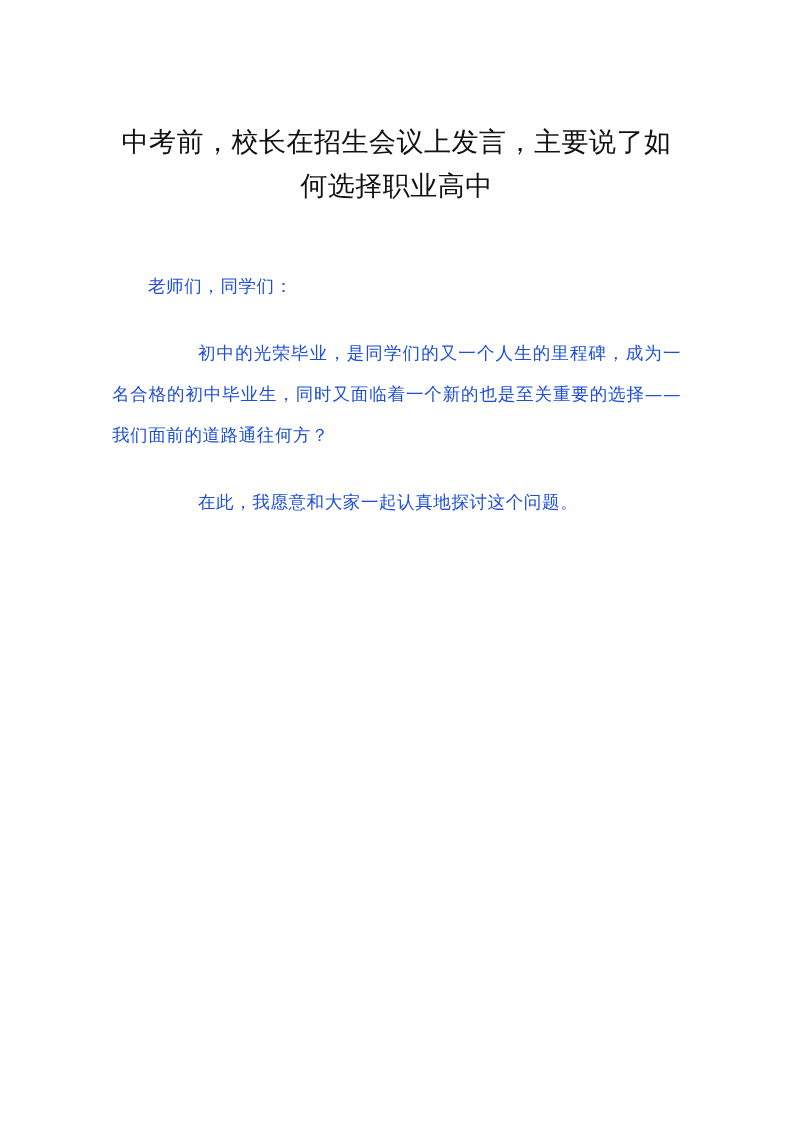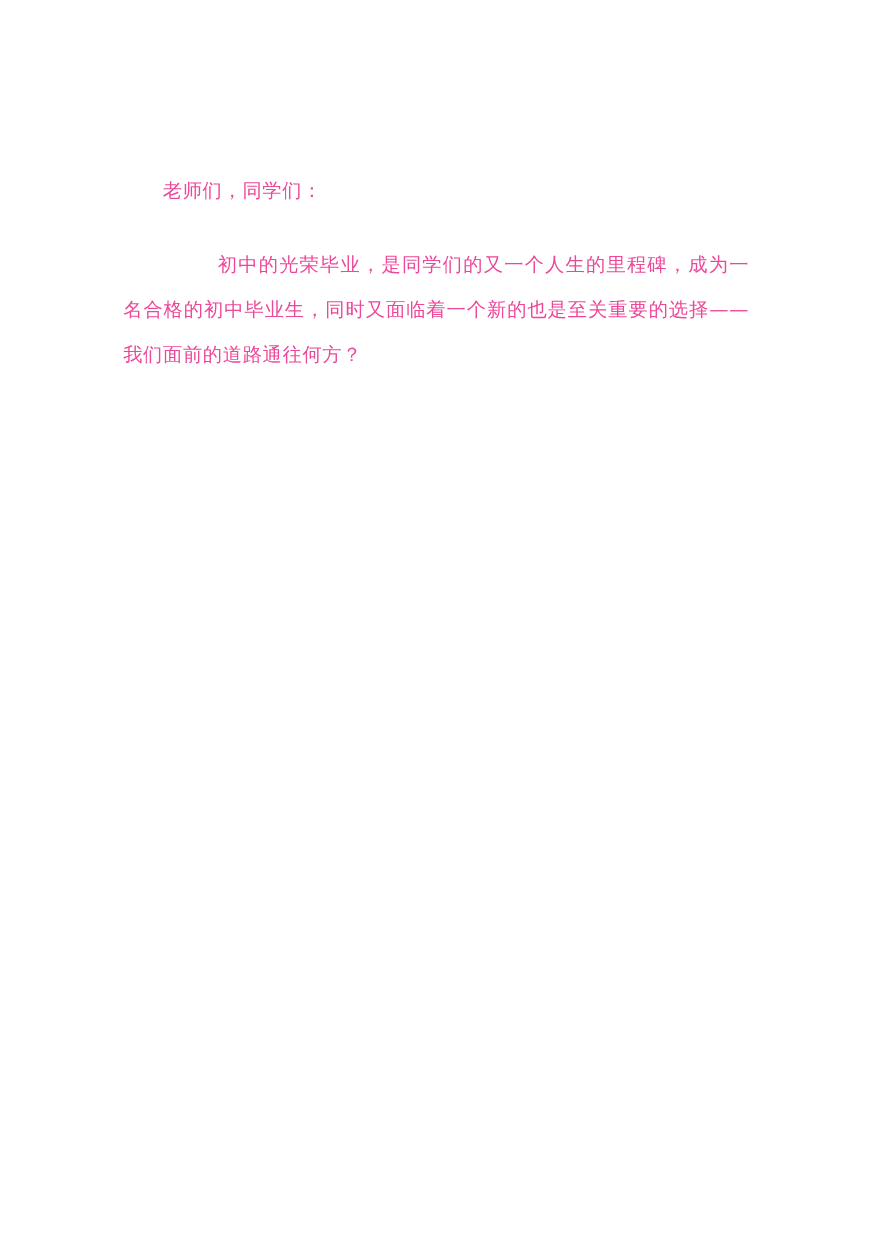--- a/index.html
+++ b/index.html
@@ -36,36 +36,38 @@
     margin-top: 58px;
   }
   .para {
     font-family: "DejaVu Sans", "Liberation Sans", sans-serif;
     font-size: 17.5px;
     line-height: 41px;
     letter-spacing: 0.6px;
     text-align: justify;
     text-justify: inter-ideograph;
     margin: 0 0 26px 0;
-    color: #ec4899;
+    color: #1d4ed8;
   }
   .para.indent-1 {
     text-indent: 36px;
   }
   .para.indent-2 {
     text-indent: 86px;
   }
   .para.last {
     margin-bottom: 0;
   }
 </style>
 </head>
 <body>
 
 <div class="page">
 
+  <h1 class="doc-title">中考前，校长在招生会议上发言，主要说了如何选择职业高中</h1>
 
   <div class="body-text">
     <p class="para indent-1">老师们，同学们：</p>
     <p class="para indent-2">初中的光荣毕业，是同学们的又一个人生的里程碑，成为一名合格的初中毕业生，同时又面临着一个新的也是至关重要的选择——我们面前的道路通往何方？</p>
+    <p class="para indent-2">在此，我愿意和大家一起认真地探讨这个问题。</p>
   </div>
 
 </div>
 
 </body></html>

